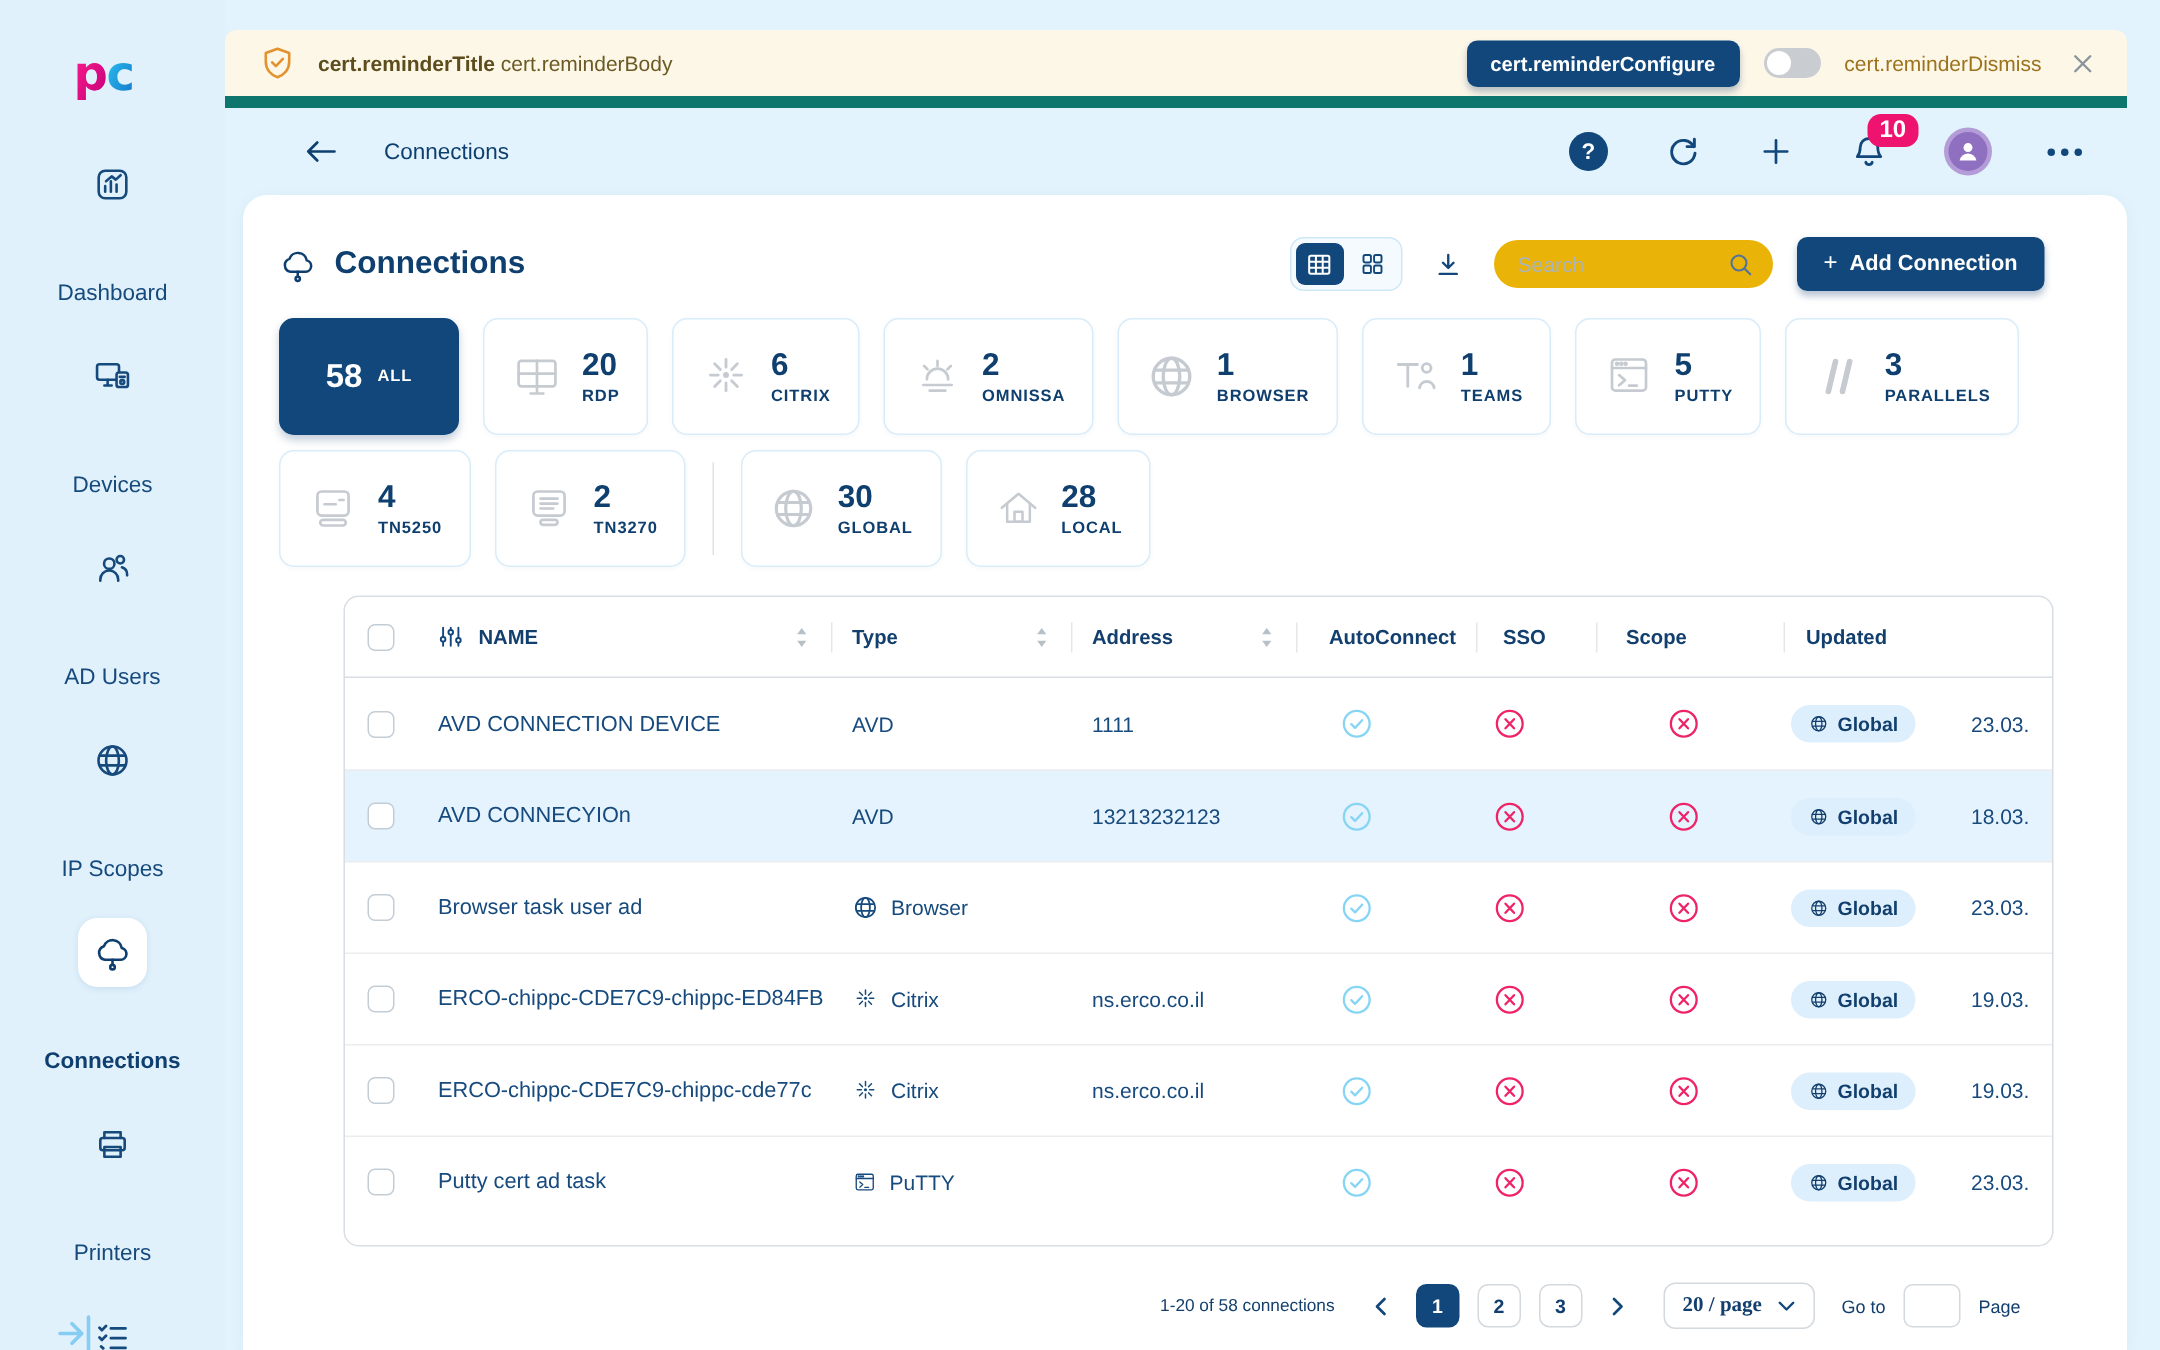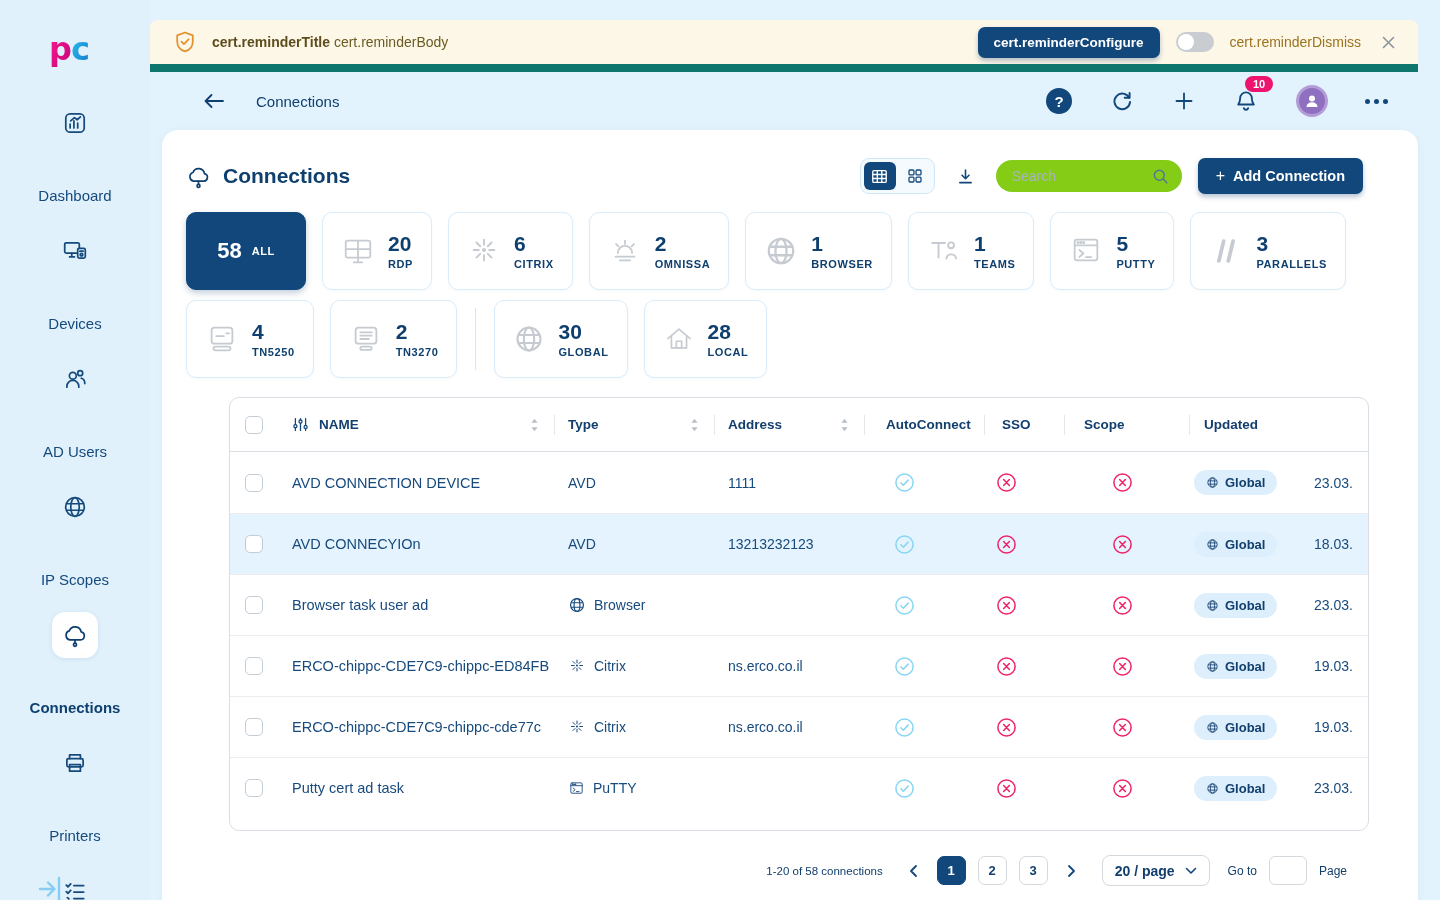--- a/index.html
+++ b/index.html
@@ -28,37 +28,37 @@
   .dismiss-label { font-size:14px; color:#9c721d; cursor:pointer; }
   .banner-close { color:#8b949c; font-size:18px; cursor:pointer; padding:0 4px; }
 
   
   .topbar { position:absolute; left:150px; top:75px; width:1268px; height:52px; display:flex; align-items:center; }
   .back-btn { margin-left:52px; color:#0e3f6e; cursor:pointer; display:flex; }
   .topbar-title { margin-left:30px; font-size:15px; color:#0e3f6e; }
   .topbar-icons { margin-left:auto; margin-right:30px; display:flex; align-items:center; gap:37px; }
   .tb-icon { color:#11477b; cursor:pointer; position:relative; display:flex; align-items:center; }
   .help-circle { width:26px; height:26px; border-radius:50%; background:#11477b; color:#fff; font-weight:bold; font-size:15px; display:flex; align-items:center; justify-content:center; }
-  .badge { position:absolute; top:-12px; left:12px; background:#ed136e; color:#fff; font-size:11px; font-weight:bold; border-radius:9px; padding:2px 8px; }
+  .badge { position:absolute; top:-12px; left:12px; background:#ed136e; color:#fff; font-size:16px; font-weight:bold; border-radius:9px; padding:2px 8px; }
   .avatar { width:32px; height:32px; border-radius:50%; background:#b49cd9; display:flex; align-items:center; justify-content:center; }
   .avatar-inner { width:26px; height:26px; border-radius:50%; background:#8f6fc0; display:flex; align-items:center; justify-content:center; }
   .dots { display:flex; gap:4px; }
   .dots i { width:5px; height:5px; border-radius:50%; background:#11477b; }
 
   
   .card { position:absolute; left:162px; top:130px; width:1256px; height:770px; background:#fff; border-radius:16px 16px 0 0; box-shadow:0 2px 10px rgba(20,70,120,.05); }
   .title-row { display:flex; align-items:center; padding:28px 55px 0 24px; }
   .page-title { margin-left:12px; font-size:21px; font-weight:bold; color:#0e3f6e; }
   .title-icon { color:#0e3f6e; display:flex; }
   .title-controls { margin-left:auto; display:flex; align-items:center; gap:16px; }
   .view-toggle { display:flex; border:1px solid #cfe8f8; border-radius:9px; padding:3px; gap:3px; background:#f4fafe; }
   .vt-seg { width:32px; height:28px; border-radius:6px; display:flex; align-items:center; justify-content:center; cursor:pointer; color:#11477b; }
   .vt-seg.active { background:#11477b; color:#fff; }
   .dl-btn { color:#11477b; cursor:pointer; display:flex; padding:4px; }
-  .search-box { width:186px; height:32px; background:#84cc16; border-radius:16px; display:flex; align-items:center; padding:0 12px 0 16px;justify-content:flex-end; }
+  .search-box { width:186px; height:32px; background:#eab308; border-radius:16px; display:flex; align-items:center; padding:0 12px 0 16px;justify-content:flex-end; }
   .search-box input { border:none; outline:none; background:transparent; font-size:14px; color:#2c5076; width:130px; font-family:inherit; }
   .search-box input::placeholder { color:#a9b4bd; }
   .search-icon { margin-left:auto; color:#51749c; display:flex; cursor:pointer; }
   .add-btn { display:flex; align-items:center; gap:8px; padding:10px 18px; font-size:14.5px; }
 
   
   .chips-row { display:flex; align-items:center; gap:16px; padding:0 24px; margin-top:18px; }
   .chips-row.second { margin-top:10px; }
   .chip { display:flex; align-items:center; background:#fff; border:1px solid #d8ecfa; border-radius:10px; padding:14px 18px; height:78px; cursor:pointer; box-shadow:0 1px 3px rgba(20,70,120,.04); }
   .chip-icon { color:#c6cbd1; display:flex; margin-right:13px; }
@@ -101,21 +101,21 @@
   .scope-badge { display:flex; align-items:center; gap:6px; background:#ddeffc; border-radius:13px; padding:5px 12px; cursor:default; }
   .scope-badge .cell-text { font-size:13px; font-weight:bold; color:#123f6d; }
   .scope-globe { color:#123f6d; display:flex; }
 
   
   .pagination { margin:24px 0 0 45px; width:1140px; display:flex; align-items:center; justify-content:flex-end; gap:12px; }
   .pg-summary { font-size:11.5px; color:#123f6d; margin-right:8px; }
   .pg-chev { color:#11477b; cursor:pointer; display:flex; padding:0 4px; }
   .pg-num { width:29px; height:29px; border:1px solid #d4d9de; border-radius:7px; background:#fff; color:#123f6d; font-size:13px; font-weight:bold; display:flex; align-items:center; justify-content:center; cursor:pointer; }
   .pg-num.active { background:#11477b; border-color:#11477b; color:#fff; }
-  .pg-size { display:flex; align-items:center; gap:10px; border:1px solid #d4d9de; border-radius:8px; background:#fff; height:31px; padding:0 12px; font-size:14px; font-weight:bold; color:#123f6d; cursor:pointer; margin-left:8px; }
+  .pg-size { display:flex; align-items:center; gap:10px; border:1px solid #d4d9de; border-radius:8px; background:#fff; height:31px; padding:0 12px; font-size:14px; font-weight:bold; color:#123f6d; cursor:pointer; margin-left:8px;font-family:Liberation Serif, serif; }
   .pg-goto-label { font-size:12px; color:#123f6d; margin-left:6px; }
   .pg-goto-input { width:38px; height:29px; border:1px solid #d4d9de; border-radius:6px; outline:none; font-family:inherit; font-size:13px; color:#123f6d; text-align:center; }
   .pg-page-label { font-size:12px; color:#123f6d; }
   svg { display:block; }
 </style>
 </head>
 <body>
 
 <svg width="0" height="0" style="position:absolute">
   <defs>

